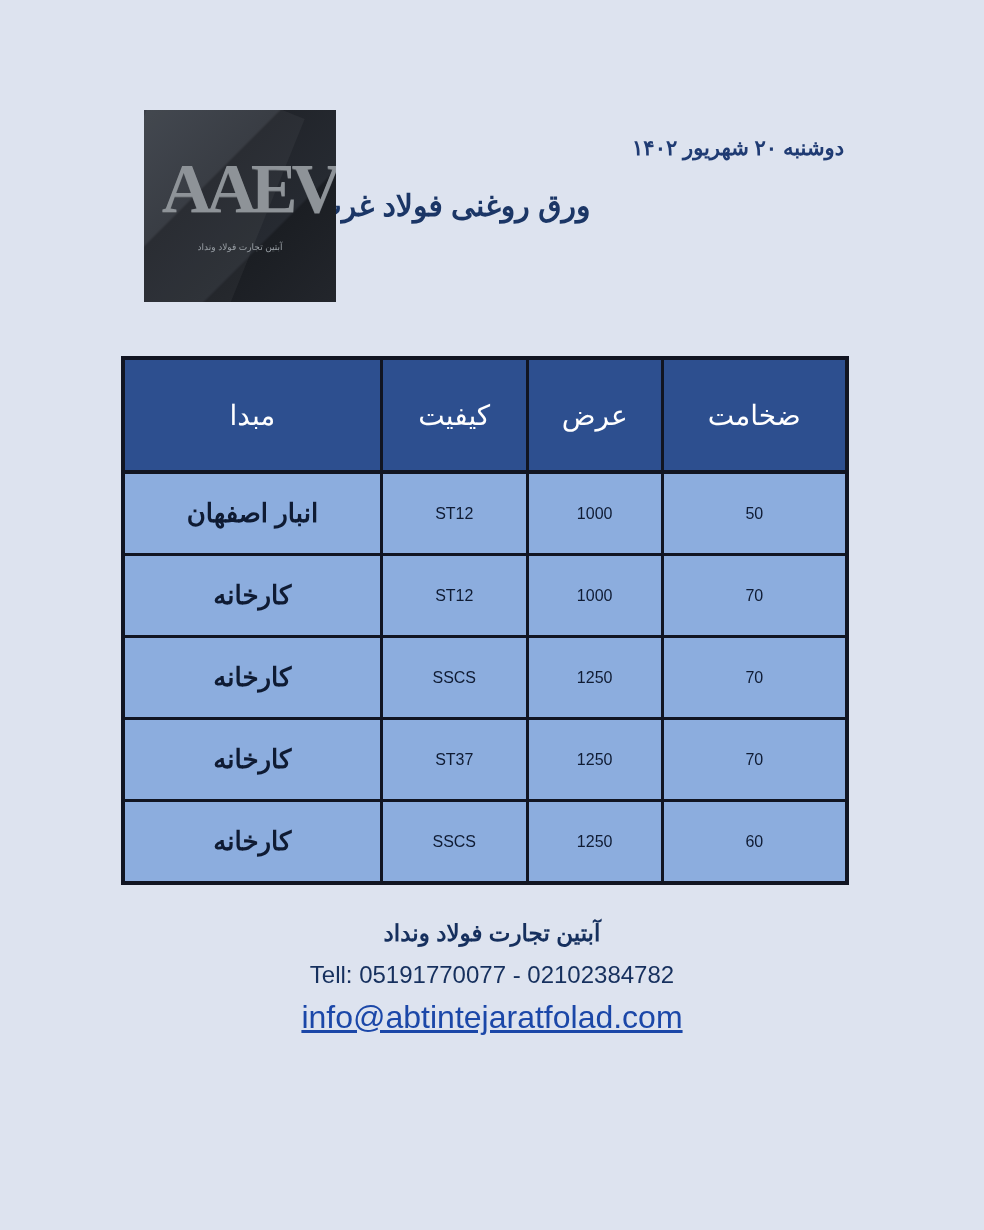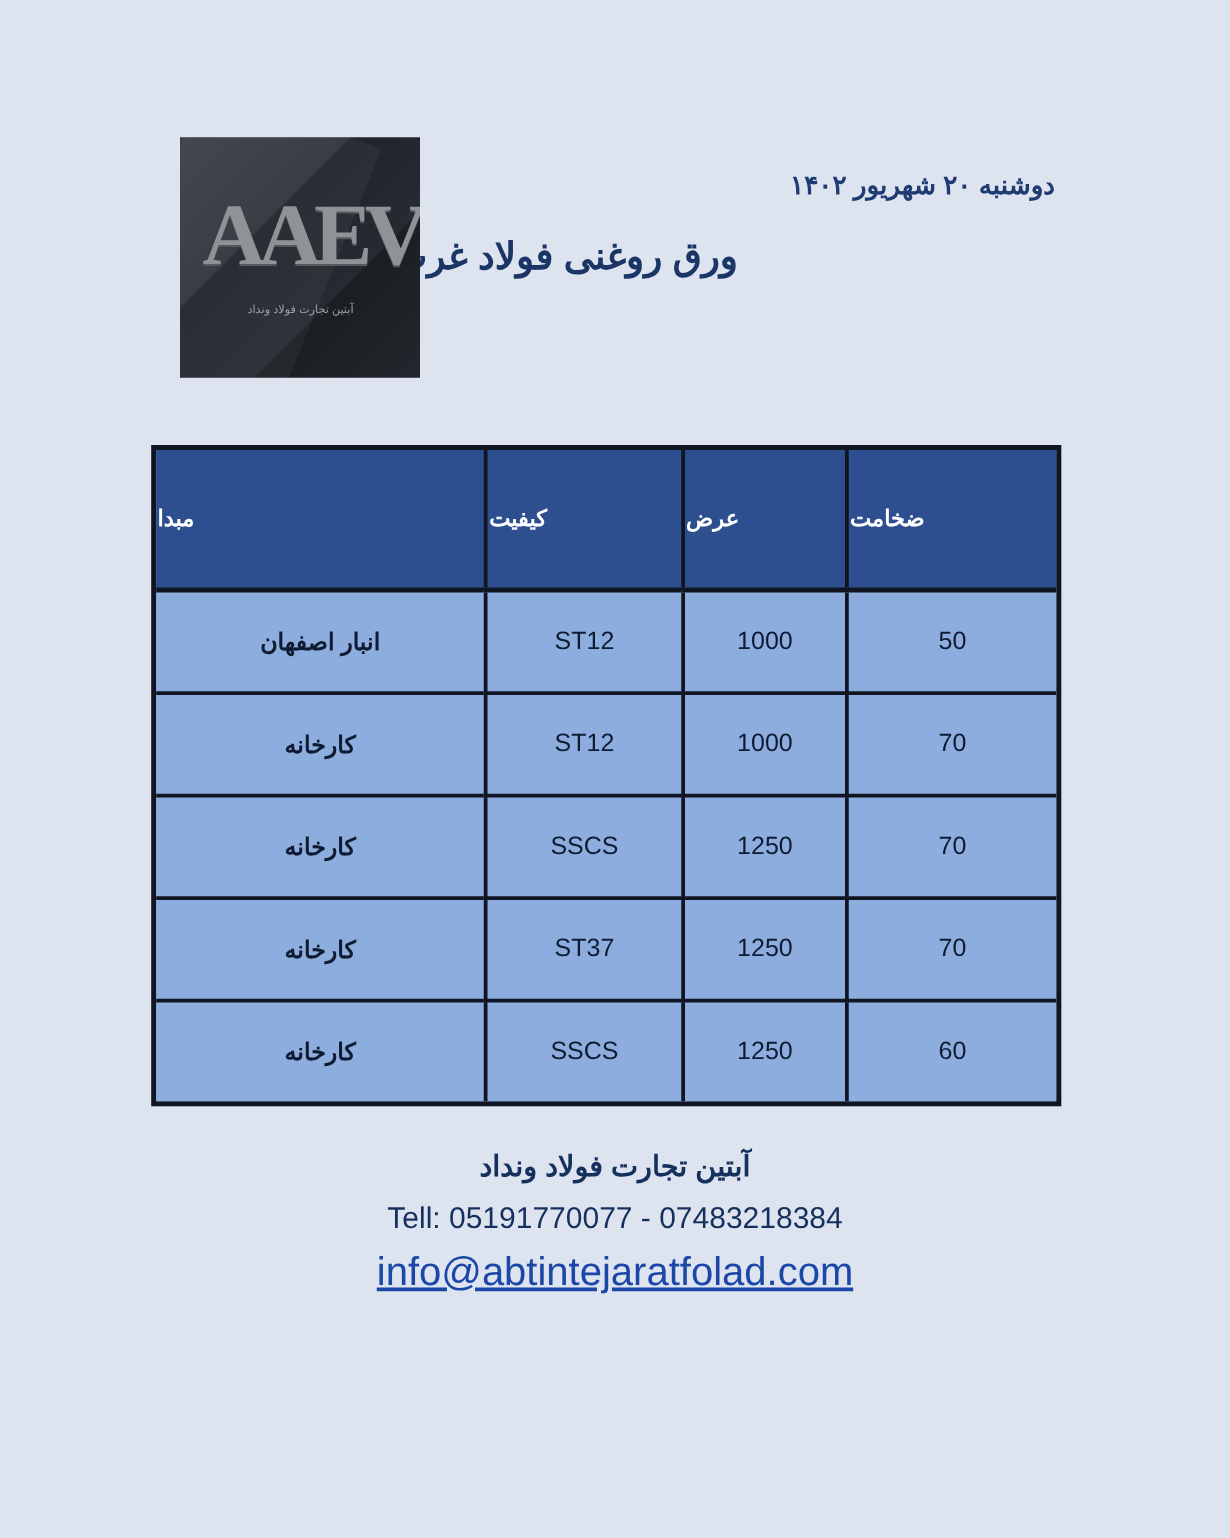--- a/index.html
+++ b/index.html
@@ -111,26 +111,26 @@
     background: #8fb0e0;
   }
   table {
     border-collapse: collapse;
     width: 100%;
     direction: rtl;
   }
   thead th {
     background: #2d4f8f;
     color: #ffffff;
-    font-size: 18px;
-    font-weight: bold;
+    font-size: 28px;
+    font-weight: normal;
     height: 108px;
     border-left: 3px solid #111522;
     border-bottom: 4px solid #111522;
-    text-align: left;
+    text-align: center;
     vertical-align: middle;
   }
   thead th:last-child {
     border-left: none;
   }
   tbody td {
     background: #8cadde;
     color: #0f1b33;
     font-size: 23px;
     height: 77px;
@@ -140,26 +140,26 @@
     vertical-align: middle;
   }
   tbody td:last-child {
     border-left: none;
   }
   tbody tr:last-child td {
     border-bottom: none;
   }
   tbody td.fa {
     font-weight: bold;
-    font-size: 19px;
+    font-size: 26px;
   }
   tbody td.num,
   tbody td.quality {
     font-family: "Liberation Sans", sans-serif;
-    font-size: 20px;
+    font-size: 16px;
   }
 
   
   .footer {
     position: absolute;
     top: 920px;
     left: 0;
     right: 0;
     text-align: center;
     color: #16305e;
@@ -249,17 +249,17 @@
           <td class="num">1250</td>
           <td class="quality">SSCS</td>
           <td class="fa">کارخانه</td>
         </tr>
       </tbody>
     </table>
   </div>
 
   <div class="footer">
     <div class="company">آبتین تجارت فولاد ونداد</div>
-    <div class="phone">Tell: 05191770077 - 07483218384</div>
+    <div class="phone">Tell: 05191770077 - 02102384782</div>
     <a class="email" href="#">info@abtintejaratfolad.com</a>
   </div>
 
 </div>
 
 </body></html>

